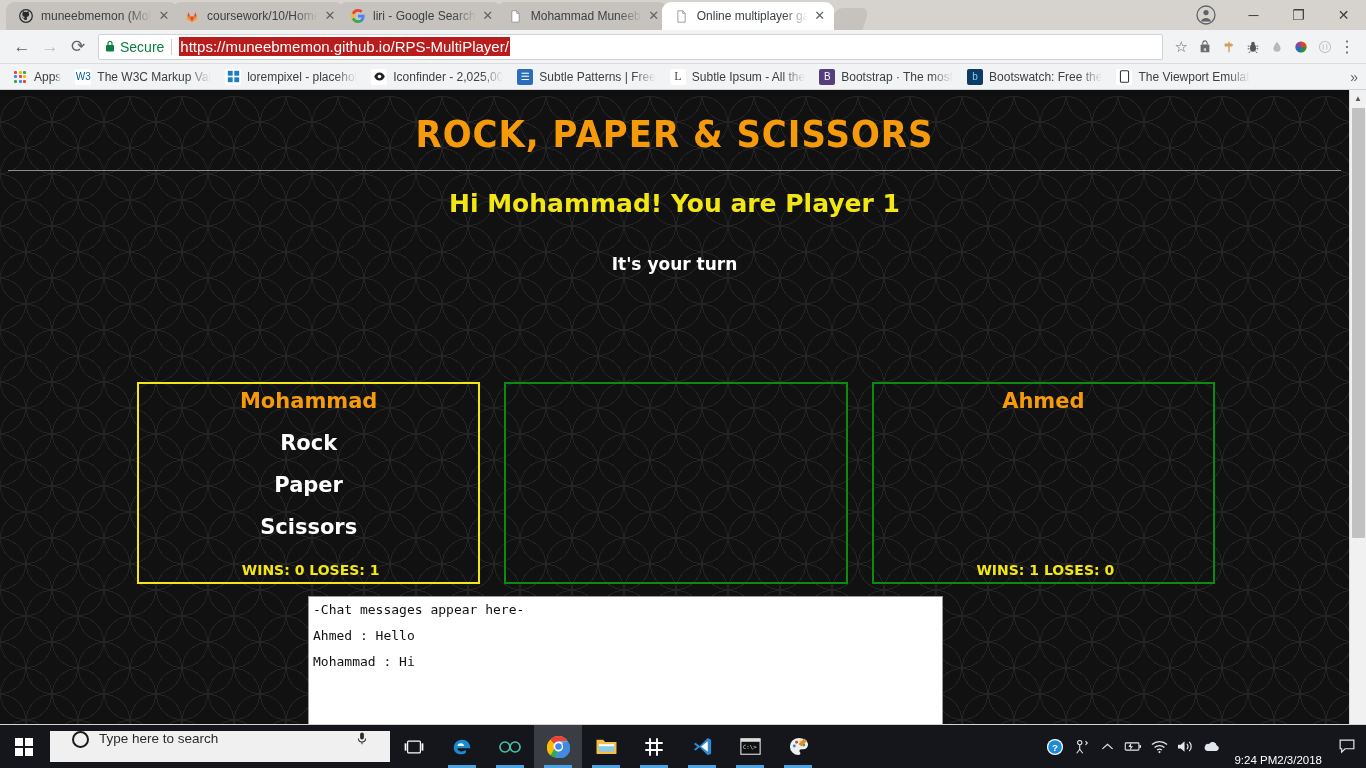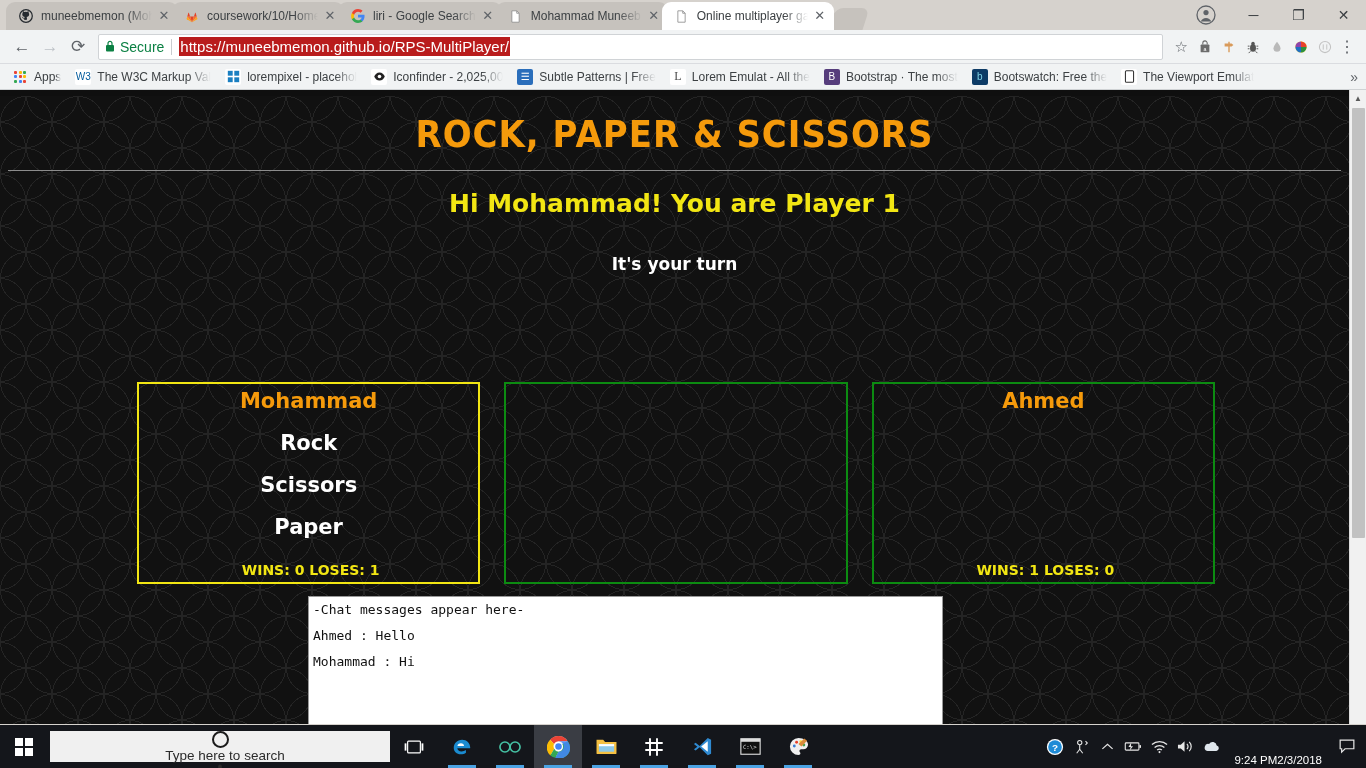--- a/index.html
+++ b/index.html
@@ -229,23 +229,22 @@
     width: 48px; height: 43px; display: flex;
     align-items: center; justify-content: center;
   }
   .win-logo {
     display: grid; grid-template-columns: 8px 8px; grid-template-rows: 8px 8px;
     gap: 2px;
   }
   .win-logo i { display: block; background: #fff; }
   #search-box {
     width: 340px; height: 31px; background: #f0f0f0;
-    display: flex; align-items: center; padding: 0 9px;
+    display: flex; align-items: flex-start; padding: 0 22px;
     margin-left: 2px;
-    flex-direction: column;
   }
   #search-circle {
     width: 17px; height: 17px; border: 2px solid #1b1b1b;
     border-radius: 50%; flex: 0 0 17px;
   }
   #search-placeholder { font-size: 13.5px; color: #2b2b2b; margin-left: 10px; flex: 1; }
   #mic-icon { font-size: 14px; color: #2b2b2b; }
   .tb-icon {
     width: 48px; height: 43px; display: flex; align-items: center;
     justify-content: center; position: relative; font-size: 19px;
@@ -455,21 +454,21 @@
           </svg>
       </span>
       <span class="bm-label">Iconfinder - 2,025,00</span>
     </div>
     <div class="bookmark">
       <span class="bm-icon" style="background:#2a6ebb;color:#ffffff">☰</span>
       <span class="bm-label">Subtle Patterns | Free</span>
     </div>
     <div class="bookmark">
       <span class="bm-icon" style="background:#ffffff;color:#4a4a4a;font-family:'Liberation Serif',serif;font-size:12px">L</span>
-      <span class="bm-label">Lorem Emulat - All the</span>
+      <span class="bm-label">Subtle Ipsum - All the</span>
     </div>
     <div class="bookmark">
       <span class="bm-icon" style="background:#563d7c;color:#ffffff">B</span>
       <span class="bm-label">Bootstrap · The most</span>
     </div>
     <div class="bookmark">
       <span class="bm-icon" style="background:#0d3b66;color:#7fd3e6">b</span>
       <span class="bm-label">Bootswatch: Free the</span>
     </div>
     <div class="bookmark">
@@ -489,22 +488,22 @@
       <h1 id="page-title">Rock, Paper &amp; Scissors</h1>
       <hr id="title-rule">
       <div id="greeting">Hi Mohammad! You are Player 1</div>
       <div id="turn-status">It's your turn</div>
 
       <div id="panels">
 
         <div class="panel p1">
           <div class="panel-name">Mohammad</div>
           <div class="choice">Rock</div>
+          <div class="choice">Paper</div>
           <div class="choice">Scissors</div>
-          <div class="choice">Paper</div>
           <div class="panel-stats">WINS: 0 LOSES: 1</div>
         </div>
 
         <div class="panel p2">
           <div class="panel-name"></div>
           <div class="panel-stats"></div>
         </div>
 
         <div class="panel p3">
           <div class="panel-name">Ahmed</div>

